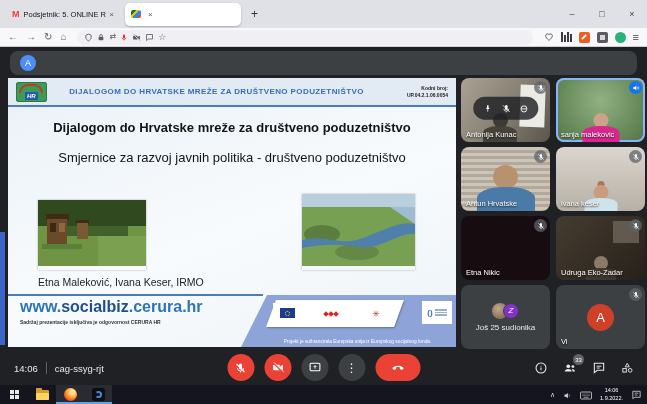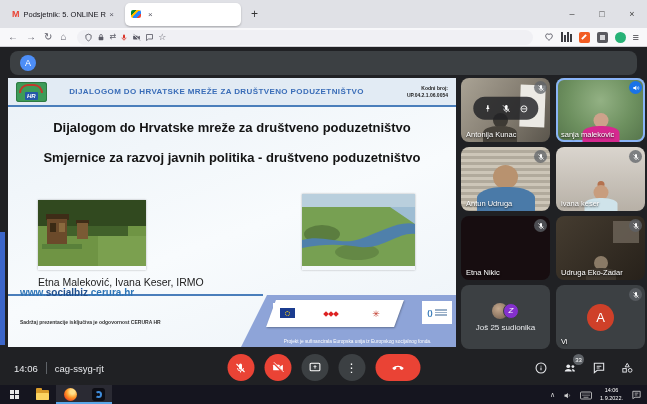--- a/index.html
+++ b/index.html
@@ -50,27 +50,27 @@
 
   
   .slide{position:absolute;top:31px;left:8px;width:448px;height:269px;background:linear-gradient(160deg,#eaf1f7 0%,#f8fbfd 55%,#edf3f8 100%);overflow:hidden}
   .slide-header{height:29px;background:#e2ebf4;border-bottom:2px solid #4a7ebb;display:flex;align-items:center;padding:0 8px;gap:8px}
   .cerura-logo{width:31px;height:20px;background:#3d9b58;border-radius:3px;position:relative;flex:none;box-shadow:inset 0 0 0 1px #2d7a42}
   .cerura-arc{position:absolute;left:3px;top:2px;width:24px;height:9px;border:2px solid #c0392b;border-bottom:none;border-radius:12px 12px 0 0}
   .cerura-hr{position:absolute;left:9px;bottom:2px;background:#2458a8;color:#fff;font-size:6px;font-weight:bold;padding:0 2px;border-radius:1px;line-height:8px}
   .slide-htitle{flex:1;text-align:center;font-size:8px;font-weight:bold;color:#3a6db8;letter-spacing:.4px;white-space:nowrap;overflow:hidden}
   .slide-code{text-align:right;font-size:5px;font-weight:bold;color:#222;line-height:1.35;flex:none;width:62px}
   .slide-title{margin-top:13px;text-align:center;font-size:13px;font-weight:bold;color:#141414}
-  .slide-sub{margin-top:15px;text-align:center;font-size:13px;font-weight:bold;color:#141414;line-height:1.25}
+  .slide-sub{margin-top:15px;text-align:center;font-size:13px;font-weight:normal;color:#141414;line-height:1.25}
   .photo{position:absolute;box-shadow:0 0 2px rgba(0,0,0,.3)}
   .photo-left{left:30px;top:122px}
   .photo-right{left:294px;top:116px}
   .authors{position:absolute;left:30px;top:198px;font-size:10.5px;color:#222}
   .band-line{position:absolute;left:0;top:216px;width:255px;border-top:2px solid #4a7ebb}
-  .site{position:absolute;left:12px;top:209px;font-size:10px;font-weight:bold;color:#2e75b6}
+  .site{position:absolute;left:12px;top:220px;font-size:16px;font-weight:bold;color:#2e75b6}
   .site b{font-weight:800;color:#1f4e8c}
   .disclaimer{position:absolute;left:12px;top:241px;font-size:5px;font-weight:bold;color:#333}
   .eu-banner{position:absolute;right:0;bottom:0;width:215px;height:52px;background:#8ea4d8;clip-path:polygon(26px 0,100% 0,100% 100%,0 100%)}
   .ribbon{position:absolute;left:30px;top:5px;width:128px;height:27px;background:#fff;transform:skewX(-20deg);box-shadow:1px 1px 2px rgba(0,0,0,.3)}
   .logo-box{position:absolute;background:#fff;display:flex;align-items:center;justify-content:center;gap:1px}
   .lb-eu{left:32px;top:8px;width:28px;height:21px;flex-direction:column}
   .eu-flag{width:15px;height:10px;background:#1b3c8f;display:flex;align-items:center;justify-content:center}
   .eu-flag i{display:block;width:5px;height:5px;border:1px dotted #ffd617;border-radius:50%}
   .eu-cap{font-size:3.5px;color:#333;line-height:1}
   .lb-esif{left:70px;top:8px;width:42px;height:21px}
@@ -372,21 +372,21 @@
             <i class="p-head"></i>
             <i class="p-body"></i>
           </span>
         <span class="badge badge-mute">
             <svg width="8" height="8" viewBox="0 0 24 24">
               <path d="M12 15a3 3 0 0 0 3-3V6a3 3 0 0 0-6 0v6a3 3 0 0 0 3 3z" fill="#fff"></path>
               <path d="M18 12a6 6 0 0 1-12 0M12 18v3" stroke="#fff" stroke-width="1.8" fill="none"></path>
               <path d="M4 4l16 16" stroke="#fff" stroke-width="2"></path>
             </svg>
           </span>
-        <span class="tile-name">Antun Udruga</span>
+        <span class="tile-name">Antun Hrvatske</span>
       </div>
 
       <div class="tile t4">
         <span class="person">
             <i class="bun"></i>
             <i class="p-head"></i>
             <i class="p-body"></i>
           </span>
         <span class="badge badge-mute">
             <svg width="8" height="8" viewBox="0 0 24 24">

